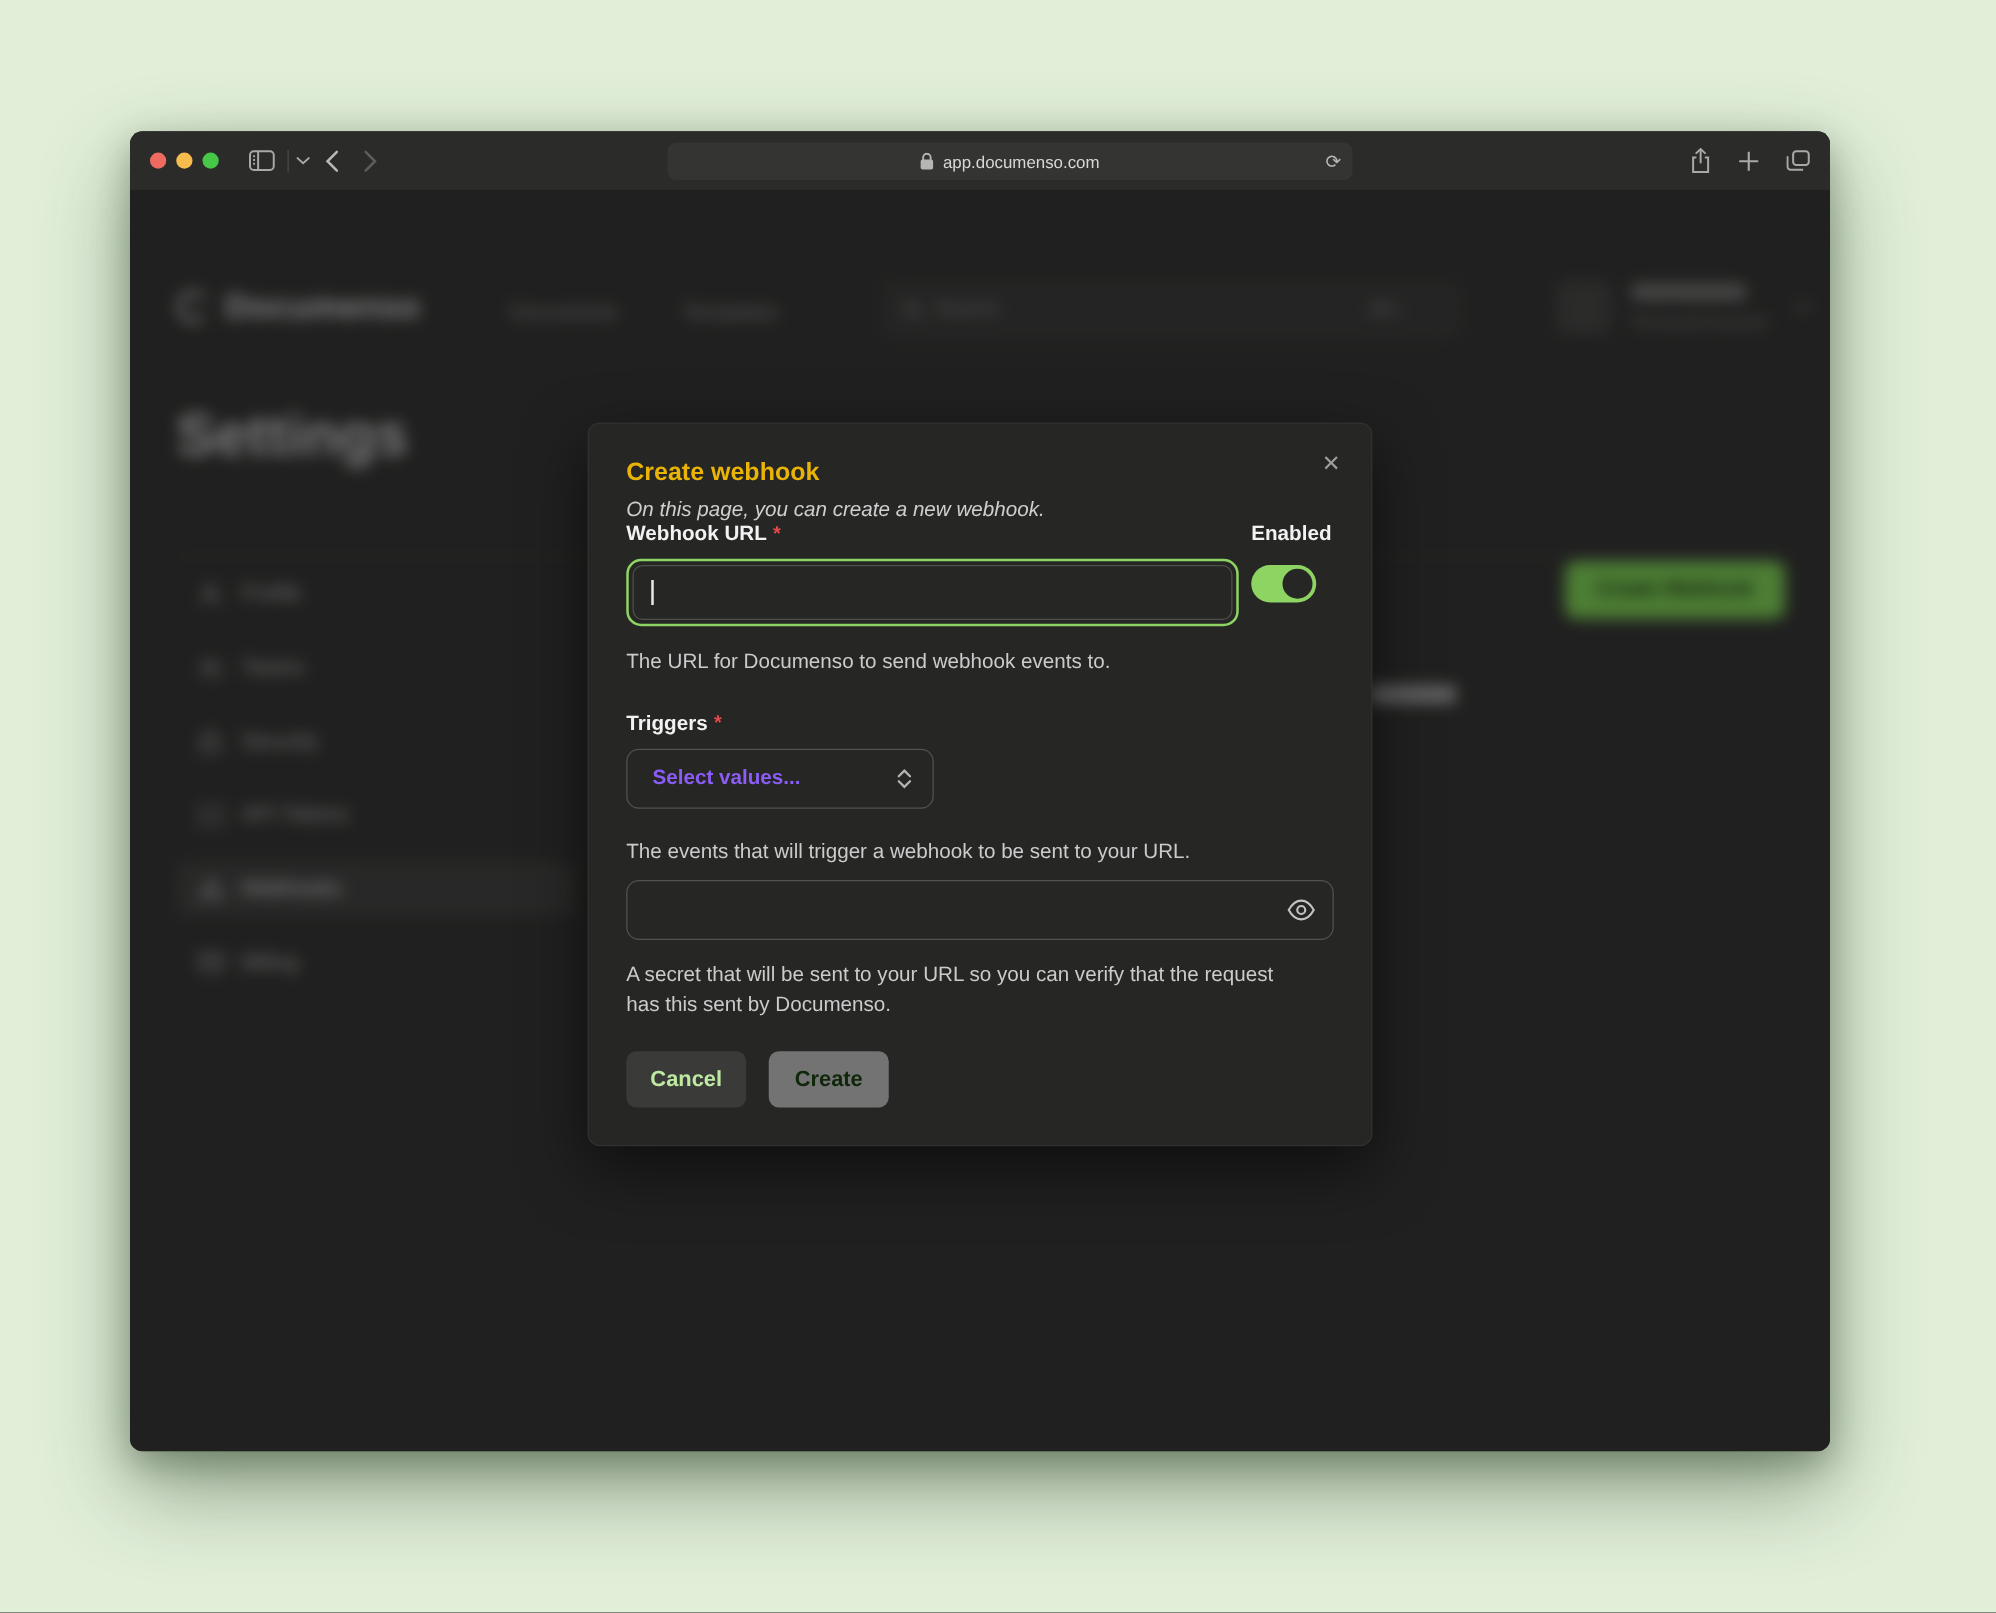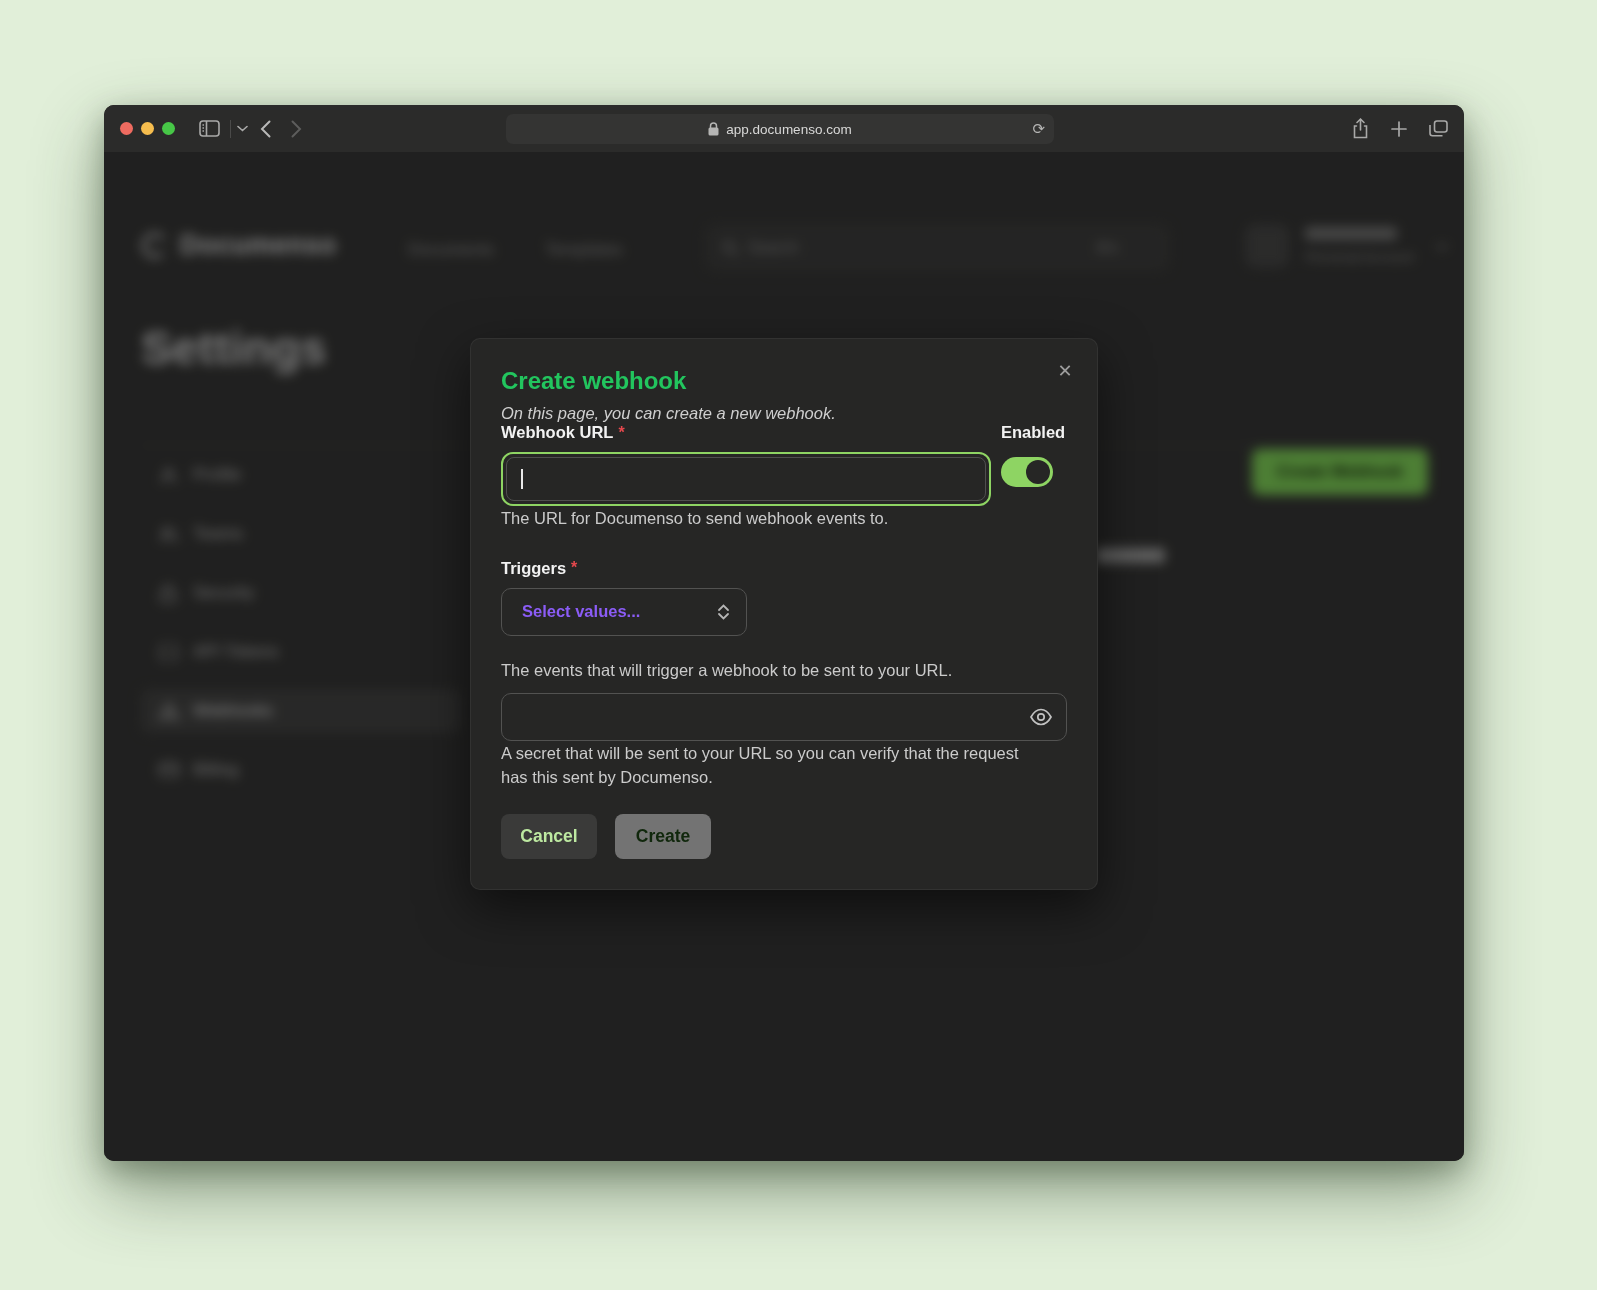--- a/index.html
+++ b/index.html
@@ -24,21 +24,21 @@
   .light.red { background:#ef6b60; }
   .light.yellow { background:#f6bd4e; }
   .light.green { background:#47c747; }
   .tb-icon { color:#a9a9a8; display:flex; align-items:center; justify-content:center; }
   .tb-icon svg { display:block; }
   .sidebar-toggle { margin-left:24px; }
   .tb-divider { width:1px; height:18px; background:#4a4a49; margin:0 6px 0 10px; }
   .nav-back { margin-left:12px; color:#b9b9b8; }
   .nav-fwd { margin-left:20px; color:#5d5d5c; }
   .urlbar {
-    position:absolute; left:402px; top:9px; width:548px; height:30px;
+    position:absolute; left:430px; top:9px; width:548px; height:30px;
     background:#343433; border-radius:7px;
     display:flex; align-items:center; justify-content:center;
     color:#d8d8d7; font-size:13.5px;
   }
   .urlbar .lock { margin-right:7px; color:#b5b5b4; display:flex; }
   .urlbar .reload { position:absolute; right:9px; color:#b5b5b4; font-size:15px; }
   .tb-right { position:absolute; right:16px; top:0; height:47px; display:flex; align-items:center; gap:22px; color:#a9a9a8; }
 
   
   .page { position:absolute; left:0; top:47px; right:0; bottom:0; background:#383837; overflow:hidden; }
@@ -84,21 +84,21 @@
   }
   .bg-text-bar { position:absolute; left:991px; top:396px; width:70px; height:15px; border-radius:4px; background:rgba(255,255,255,0.55); }
 
   
   .modal {
     position:absolute; left:366px; top:233px; width:628px;
     background:#262625; border:1px solid rgba(255,255,255,0.06);
     border-radius:10px; box-shadow:0 18px 50px rgba(0,0,0,0.55);
     padding:28px 30px 30px 30px; color:#f1f1f1;
   }
-  .modal-title { font-size:24px; font-weight:bold; color:#22c55e; }
+  .modal-title { font-size:20px; font-weight:bold; color:#eab308; }
   .modal-sub { margin-top:9px; font-size:16.5px; color:#cfcfcf;font-style:italic; }
   .modal-close { position:absolute; right:20px; top:20px; width:24px; height:24px; display:flex; align-items:center; justify-content:center; color:#9d9d9d; font-size:18px; cursor:default; }
 
   .label-row { display:flex; align-items:center; }
   .field-label { font-size:16.5px; font-weight:bold; color:#f2f2f2; }
   .req { color:#e5484d; margin-left:5px; font-weight:bold; }
   .right-col { margin-left:auto; width:66px; }
 
   .input-row { margin-top:10px; display:flex; align-items:flex-start; }
   .url-ring {
@@ -107,21 +107,21 @@
   .url-input {
     height:44px; border:1px solid #4f4f4e; border-radius:8px; background:transparent;
     display:flex; align-items:center; padding-left:14px;
   }
   .caret { width:1.5px; height:20px; background:#e8e8e8; animation:blink 1.1s steps(1) infinite; }
   @keyframes blink { 50% { opacity:0; } }
 
   .toggle { margin-top:5px; width:52px; height:30px; border-radius:15px; background:#8ed463; position:relative; }
   .toggle .knob { position:absolute; right:3px; top:3px; width:24px; height:24px; border-radius:50%; background:#262625; }
 
-  .helper { margin-top:0; font-size:16.5px; color:#cbcbcb; line-height:1.5; }
+  .helper { margin-top:16px; font-size:16.5px; color:#cbcbcb; line-height:1.5; }
 
   .select-btn {
     margin-top:10px; width:246px; height:48px; border:1px solid #525251; border-radius:10px;
     display:flex; align-items:center; padding:0 16px 0 20px; background:#262625;
   }
   .select-btn .txt { font-size:16.5px; font-weight:bold; color:#8b5cf6; }
   .select-btn .chev { margin-left:auto; color:#b5b5b5; display:flex; }
 
   .secret-wrap { margin-top:10px; position:relative; }
   .secret-input { height:48px; border:1px solid #525251; border-radius:10px; background:transparent; }

